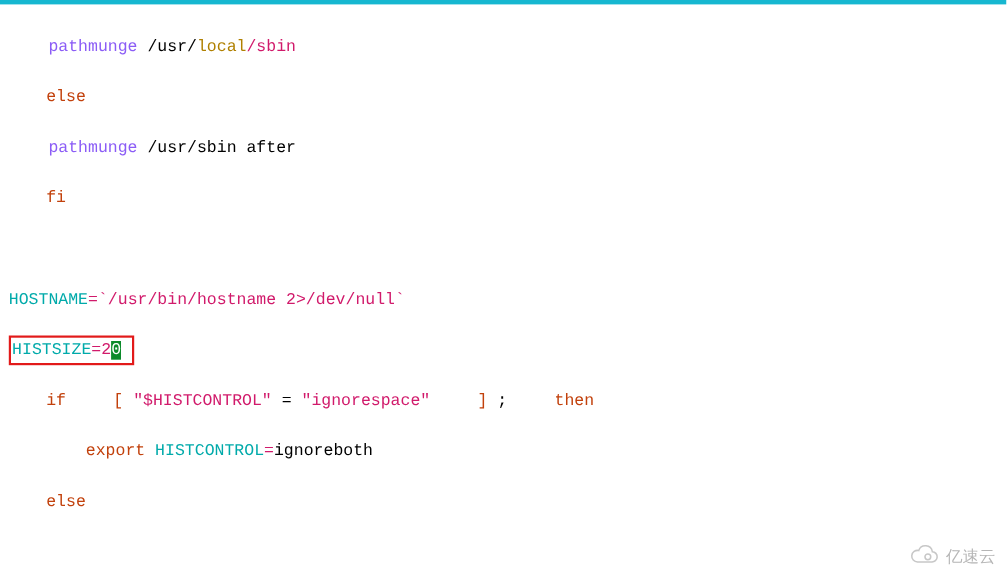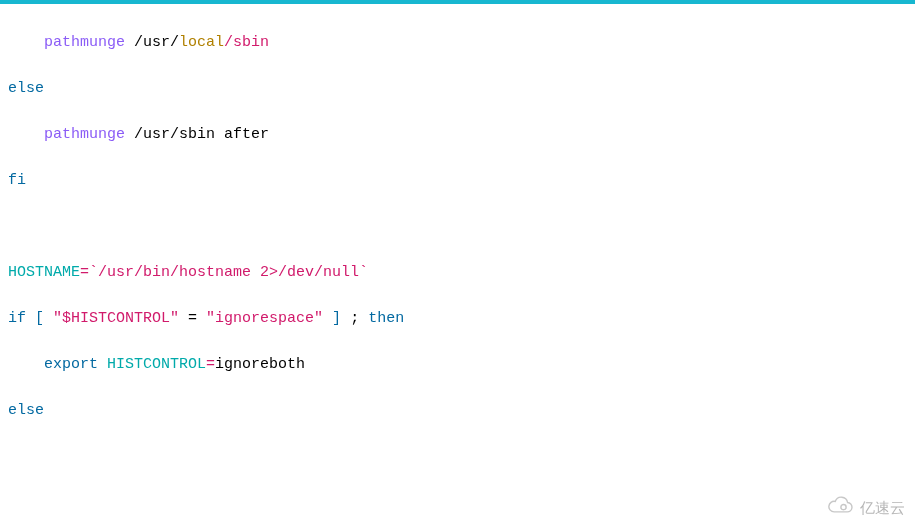--- a/index.html
+++ b/index.html
@@ -22,21 +22,21 @@
   }
   .code {
     position: absolute;
     top: 8px;
     left: 8px;
     right: 8px;
     white-space: pre;
     color: #000;
   }
   .indent { display:inline-block; width: 4ch; }
-  .kw-else  { color: #0369a1; }   
+  .kw-else  { color: #c2410c; margin-left: 34px; }   
   .path-local { color: #b08000; margin-top: 35px; } 
   .sbin-first { color: #d11a6b; } 
   .fn { color: #8b5cf6; }
   .var-teal { color: #0aa; }
   .eq-pink  { color: #d11a6b; }
   .num-pink { color: #d11a6b; }
   .str-pink { color: #d11a6b; }
   .highlight-box {
     display: inline-block;
     border: 2px solid #e21a1a;
@@ -66,20 +66,21 @@
 
 <div class="topbar"></div>
 
 <div class="code">
 <div><span class="indent"></span><span class="fn">pathmunge</span> <span>/usr/</span><span class="path-local">local</span><span class="sbin-first">/sbin</span></div>
 <div><span class="kw-else">else</span></div>
 <div><span class="indent"></span><span class="fn">pathmunge</span> <span>/usr/</span>sbin<span> after</span></div>
 <div><span class="kw-else">fi</span></div>
 <div>&nbsp;</div>
 <div><span class="var-teal">HOSTNAME</span><span class="eq-pink">=</span><span class="str-pink">`/usr/bin/hostname 2&gt;/dev/null`</span></div>
+<div><span class="highlight-box"><span class="var-teal">HISTSIZE</span><span class="eq-pink">=</span><span class="num-pink">2</span><span class="cursor-bg">0</span><span> </span></span></div>
 <div><span class="kw-else">if</span><span class="kw-else"> [ </span><span class="str-pink">"$HISTCONTROL"</span><span> = </span><span class="str-pink">"ignorespace"</span><span class="kw-else"> ]</span><span> ; </span><span class="kw-else">then</span></div>
 <div><span class="indent"></span><span class="kw-else">export</span><span class="var-teal"> HISTCONTROL</span><span class="eq-pink">=</span><span>ignoreboth</span></div>
 <div><span class="kw-else">else</span></div>
 
 
 
 
 
 
 

